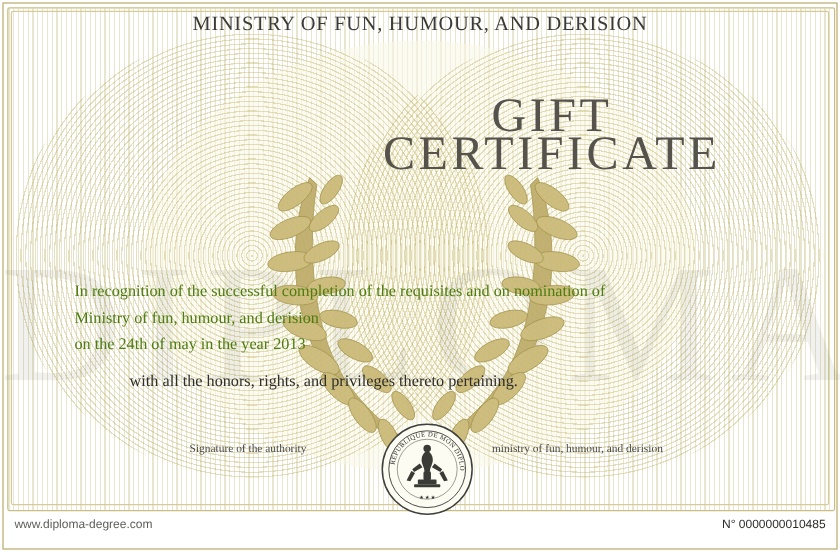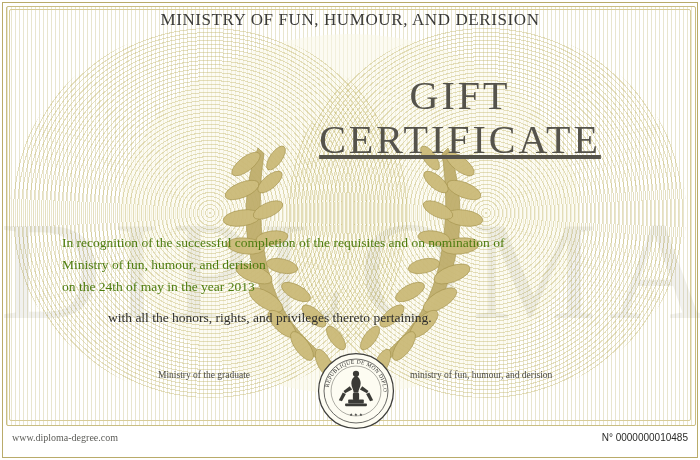--- a/index.html
+++ b/index.html
@@ -132,27 +132,26 @@
     top: 72px;
     width: 320px;
     text-align: center;
     font-size: 40px;
     letter-spacing: 3px;
     color: #55534b;
   }
   .cert-word {
     position: absolute;
     left: 240px;
-    top: 116px;
+    top: 104px;
     width: 440px;
     text-align: center;
     font-size: 40px;
     letter-spacing: 3px;
     color: #55534b;
-    text-decoration: underline;
   }
 
   .body-block {
     position: absolute;
     left: 62px;
     top: 192px;
     width: 580px;
     color: #4d7c0f;
     font-size: 13.5px;
     line-height: 22px;
@@ -195,21 +194,21 @@
     top: 352px;
     width: 78px;
     height: 78px;
   }
 
   
   .site-url {
     position: absolute;
     left: 12px;
     top: 432px;
-    font-family: Liberation Serif, serif;
+    font-family: Liberation Sans, sans-serif;
     font-size: 10px;
     color: #5c5c58;
     text-align: center;
   }
   .serial {
     position: absolute;
     right: 12px;
     top: 432px;
     font-family: "Liberation Sans", sans-serif;
     font-size: 10px;
@@ -285,21 +284,21 @@
   <div class="cert-word">CERTIFICATE</div>
 
   <div class="body-block">
     <div class="line">In recognition of the successful completion of the requisites and on nomination of</div>
     <div class="line">Ministry of fun, humour, and derision</div>
     <div class="line">on the 24th of may in the year 2013</div>
   </div>
 
   <div class="honors-line">with all the honors, rights, and privileges thereto pertaining.</div>
 
-  <div class="sig-left">Ministry of the graduate</div>
+  <div class="sig-left">Signature of the authority</div>
   <div class="sig-right">ministry of fun, humour, and derision</div>
 
   <svg class="seal" viewBox="0 0 100 100">
     <circle cx="50" cy="50" r="48" fill="#fdfcf2" stroke="#3f3f3c" stroke-width="1.6"></circle>
     <circle cx="50" cy="50" r="41" fill="none" stroke="#3f3f3c" stroke-width="1"></circle>
     <circle cx="50" cy="50" r="32" fill="none" stroke="#6a6a62" stroke-width="0.7"></circle>
     <defs>
       <path id="sealarc" d="M 50,50 m -36,0 a 36,36 0 1,1 72,0" transform="rotate(0 50 50)" fill="none"></path>
       <path id="sealarc2" d="M 15,50 a 35,35 0 0 1 70,0" fill="none"></path>
     </defs>

